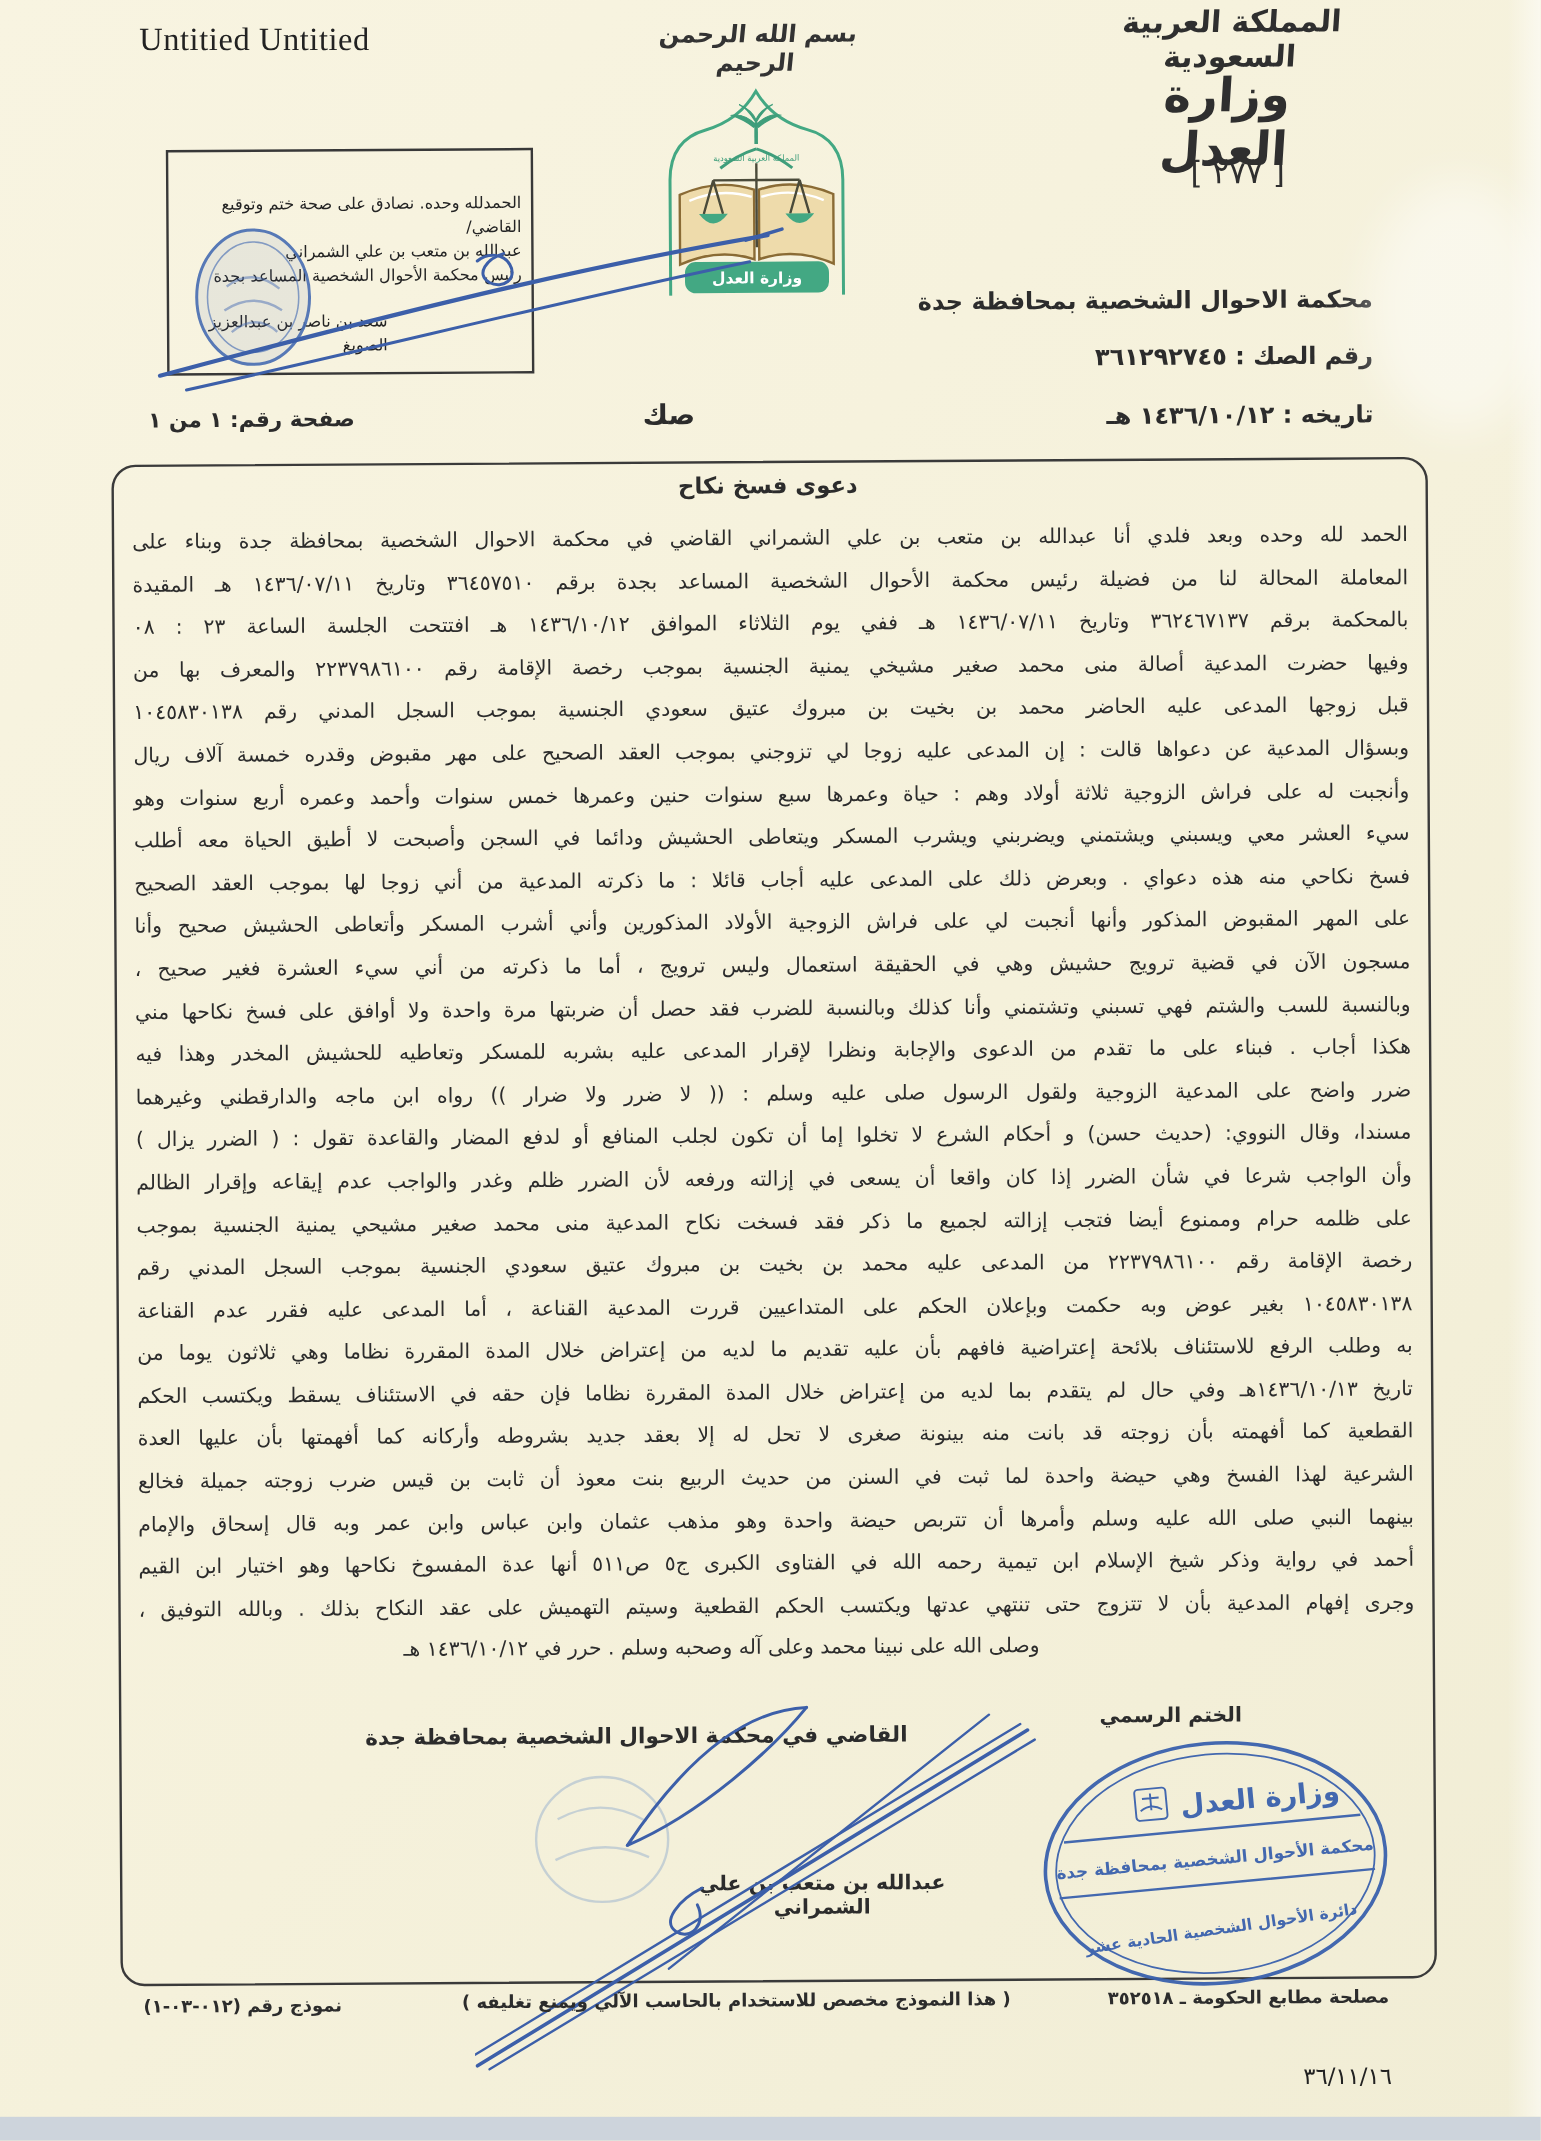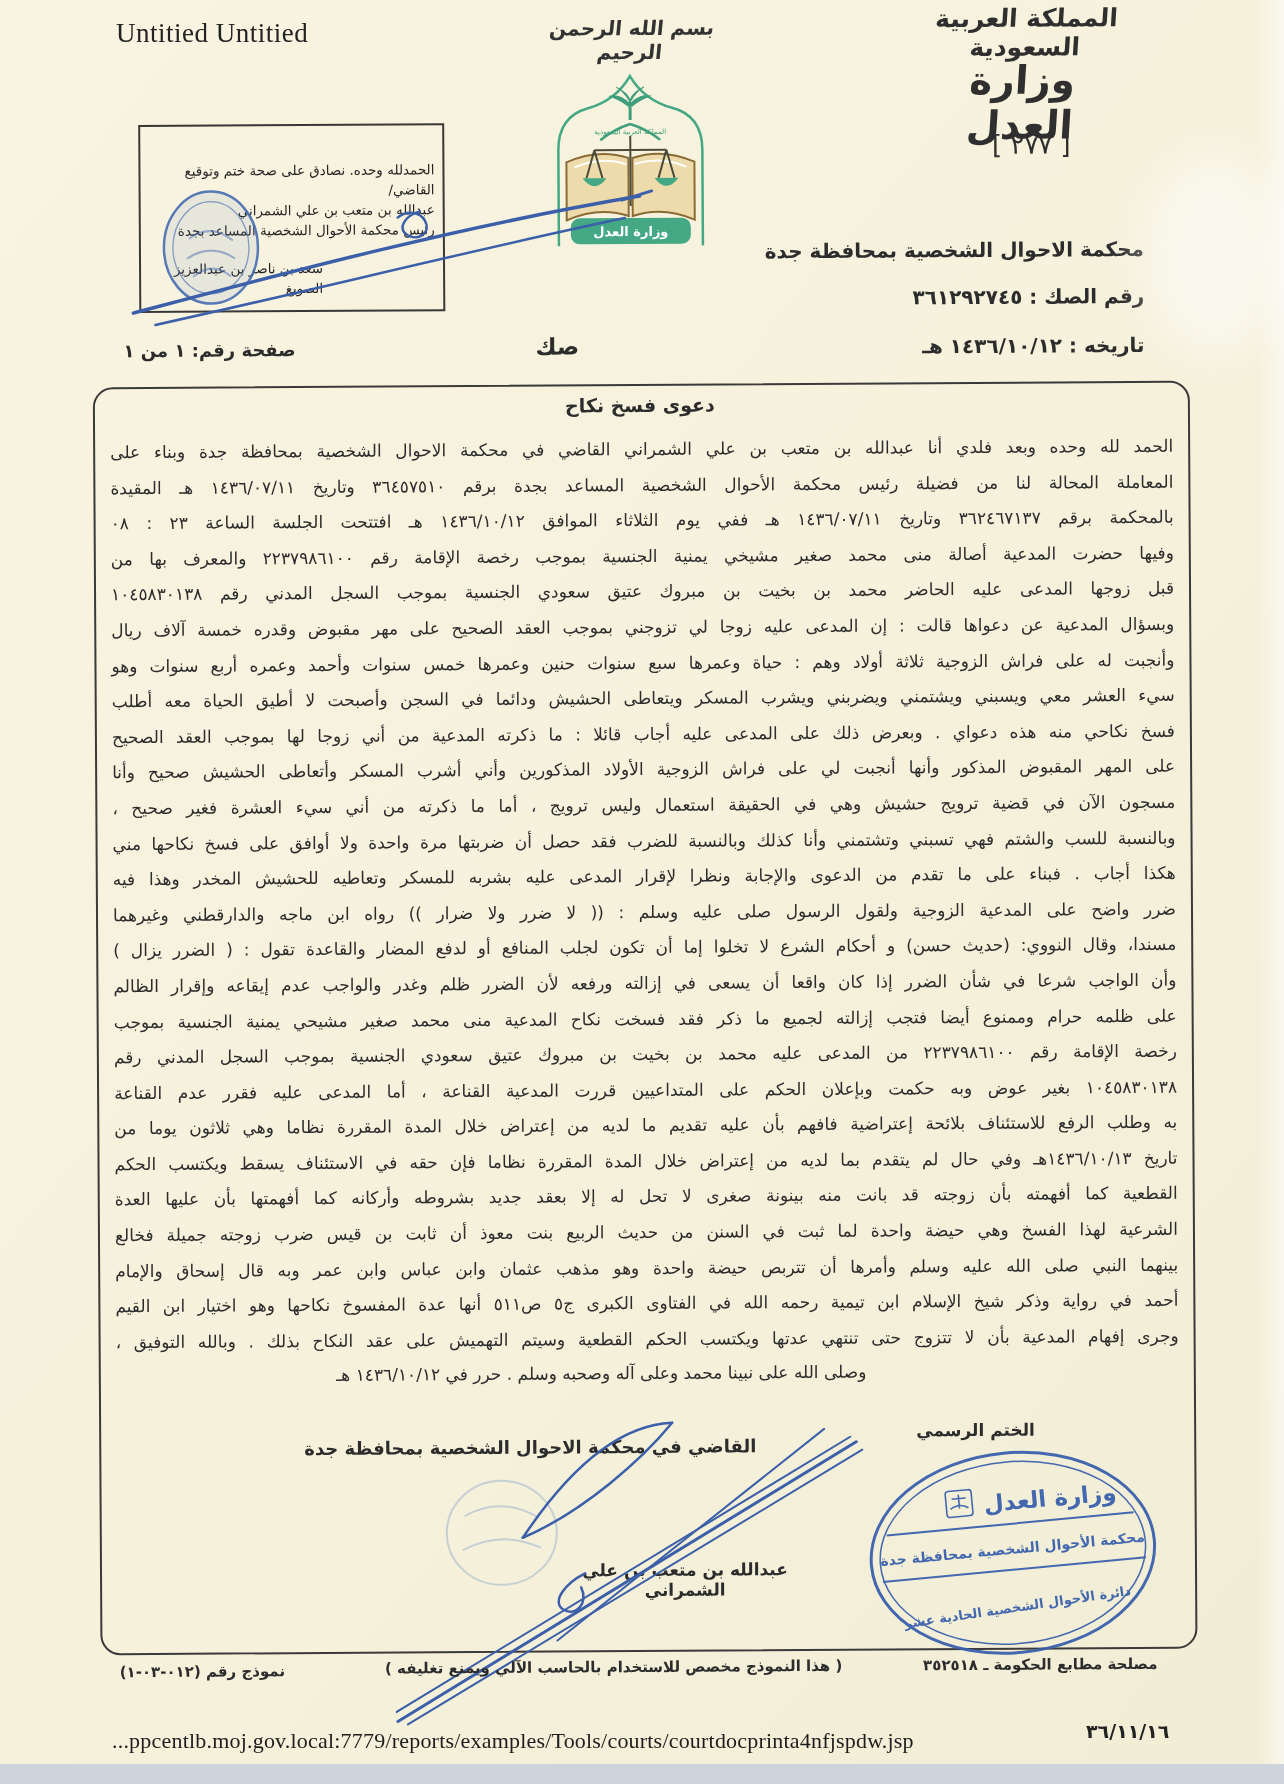--- a/index.html
+++ b/index.html
@@ -48,21 +48,21 @@
   .judge-title{left:300px;top:1436px;font-size:18px;font-weight:bold;}
   .judge-name{left:560px;top:1560px;width:240px;text-align:center;font-size:17px;font-weight:bold;}
   .judge-sign{left:390px;top:1415px;pointer-events:none;}
   .oval-stamp{left:858px;top:1448px;transform:rotate(-5deg);opacity:.95;}
   
   .printer{right:132px;top:1658px;font-size:15px;font-weight:bold;}
   .usage-note{left:608px;top:1658px;transform:translateX(-50%);font-size:15px;font-weight:bold;white-space:nowrap;}
   .form-no{left:114px;top:1660px;font-size:15px;font-weight:bold;}
   .url-line{left:112px;top:1728px;font-family:"Liberation Serif","DejaVu Serif",serif;
             font-size:22px;color:#1d1d1d;letter-spacing:.2px;}
-  .url-date{left:1086px;top:1720px;font-size:19px;font-weight:bold;color:#222;}
+  .url-date{left:1086px;top:1720px;font-size:19px;font-weight:normal;color:#222;}
   
   .strip-bottom{left:0;right:0;bottom:0;height:20px;background:#cdd4dc;}
   .edge-right{top:0;bottom:20px;right:0;width:28px;
               background:linear-gradient(to right,rgba(255,255,255,0),rgba(255,255,255,.55));}
   .blob{left:1140px;top:150px;width:150px;height:210px;border-radius:50%;
         background:rgba(255,255,255,.45);filter:blur(18px);}
   svg text{font-family:"DejaVu Sans",sans-serif;}
 </style>
 </head>
 <body>
@@ -207,19 +207,18 @@
         <text x="150" y="108" font-size="14" text-anchor="middle">محكمة الأحوال الشخصية بمحافظة جدة</text>
         <text x="150" y="166" font-size="13" text-anchor="middle" transform="rotate(-3 150 166)">دائرة الأحوال الشخصية الحادية عشر</text>
       </g>
     </svg>
 
     <div class="abs ar printer">مصلحة مطابع الحكومة ـ ٣٥٢٥١٨</div>
     <div class="abs ar usage-note">( هذا النموذج مخصص للاستخدام بالحاسب الآلي ويمنع تغليفه )</div>
     <div class="abs ar form-no">نموذج رقم (٠١٢-٠٣-١)</div>
   </div>
 
-  <div class="abs url-line">...ppcentlb.moj.gov.local:7779/reports/examples/Tools/courts/courtdocprinta4nfjspdw.jsp</div>
   <div class="abs ar url-date">٣٦/١١/١٦</div>
 
   <div class="abs blob"></div>
   <div class="abs edge-right"></div>
   <div class="abs strip-bottom"></div>
 </div>
 
 </body></html>

